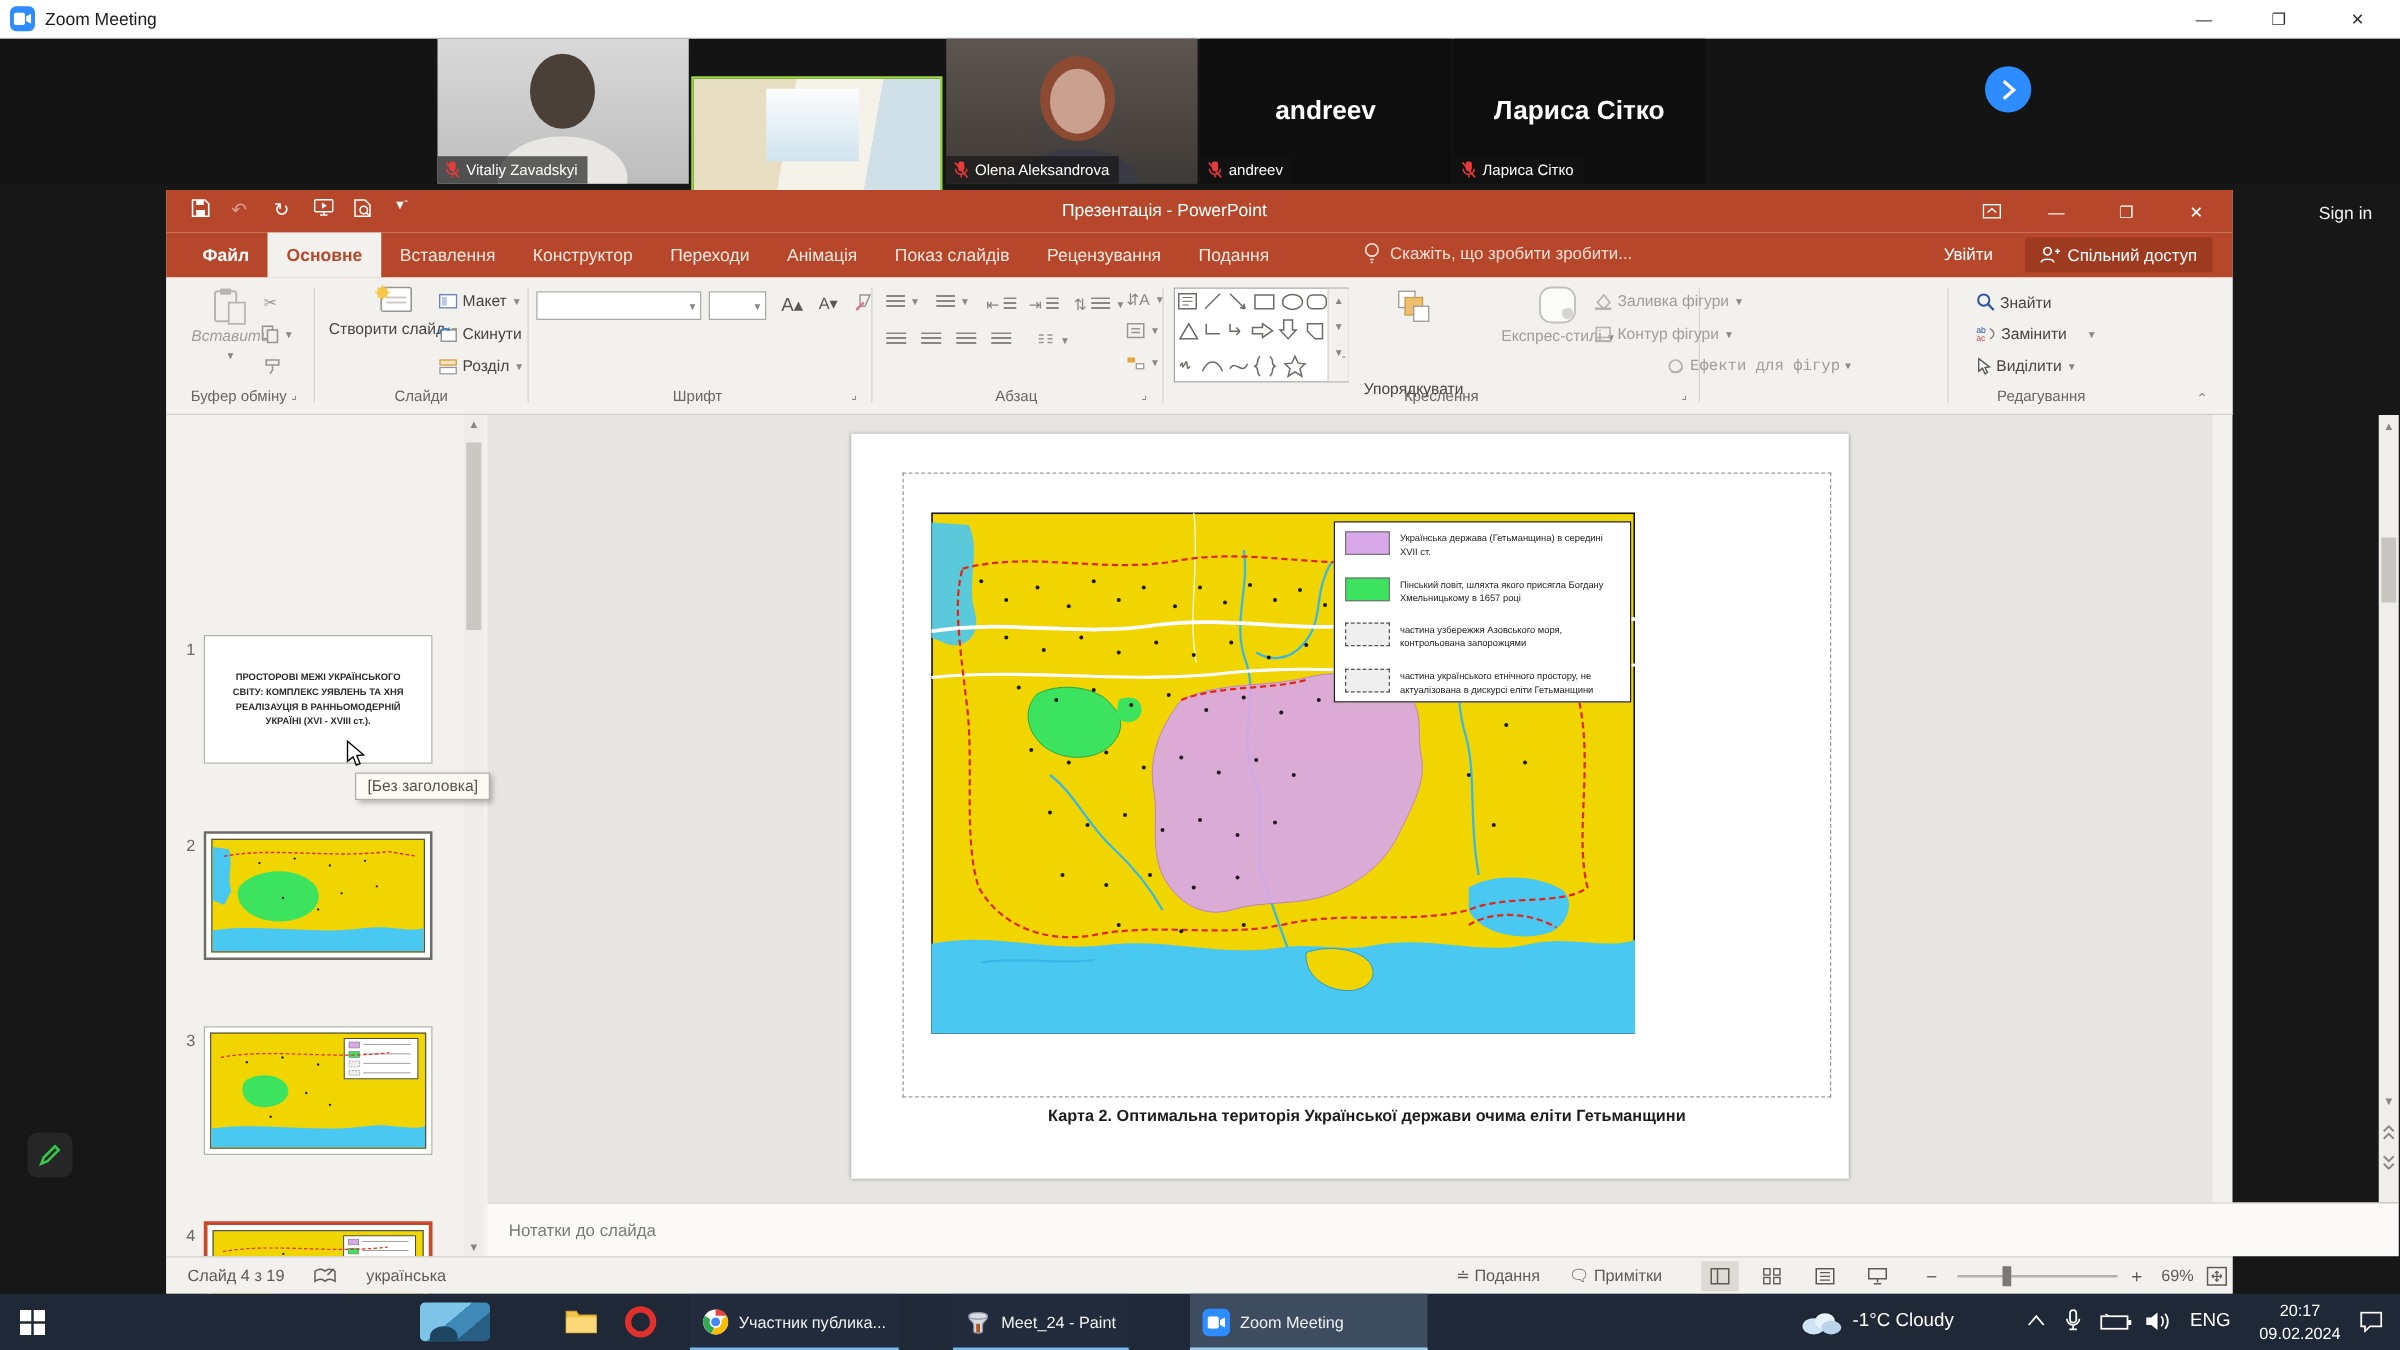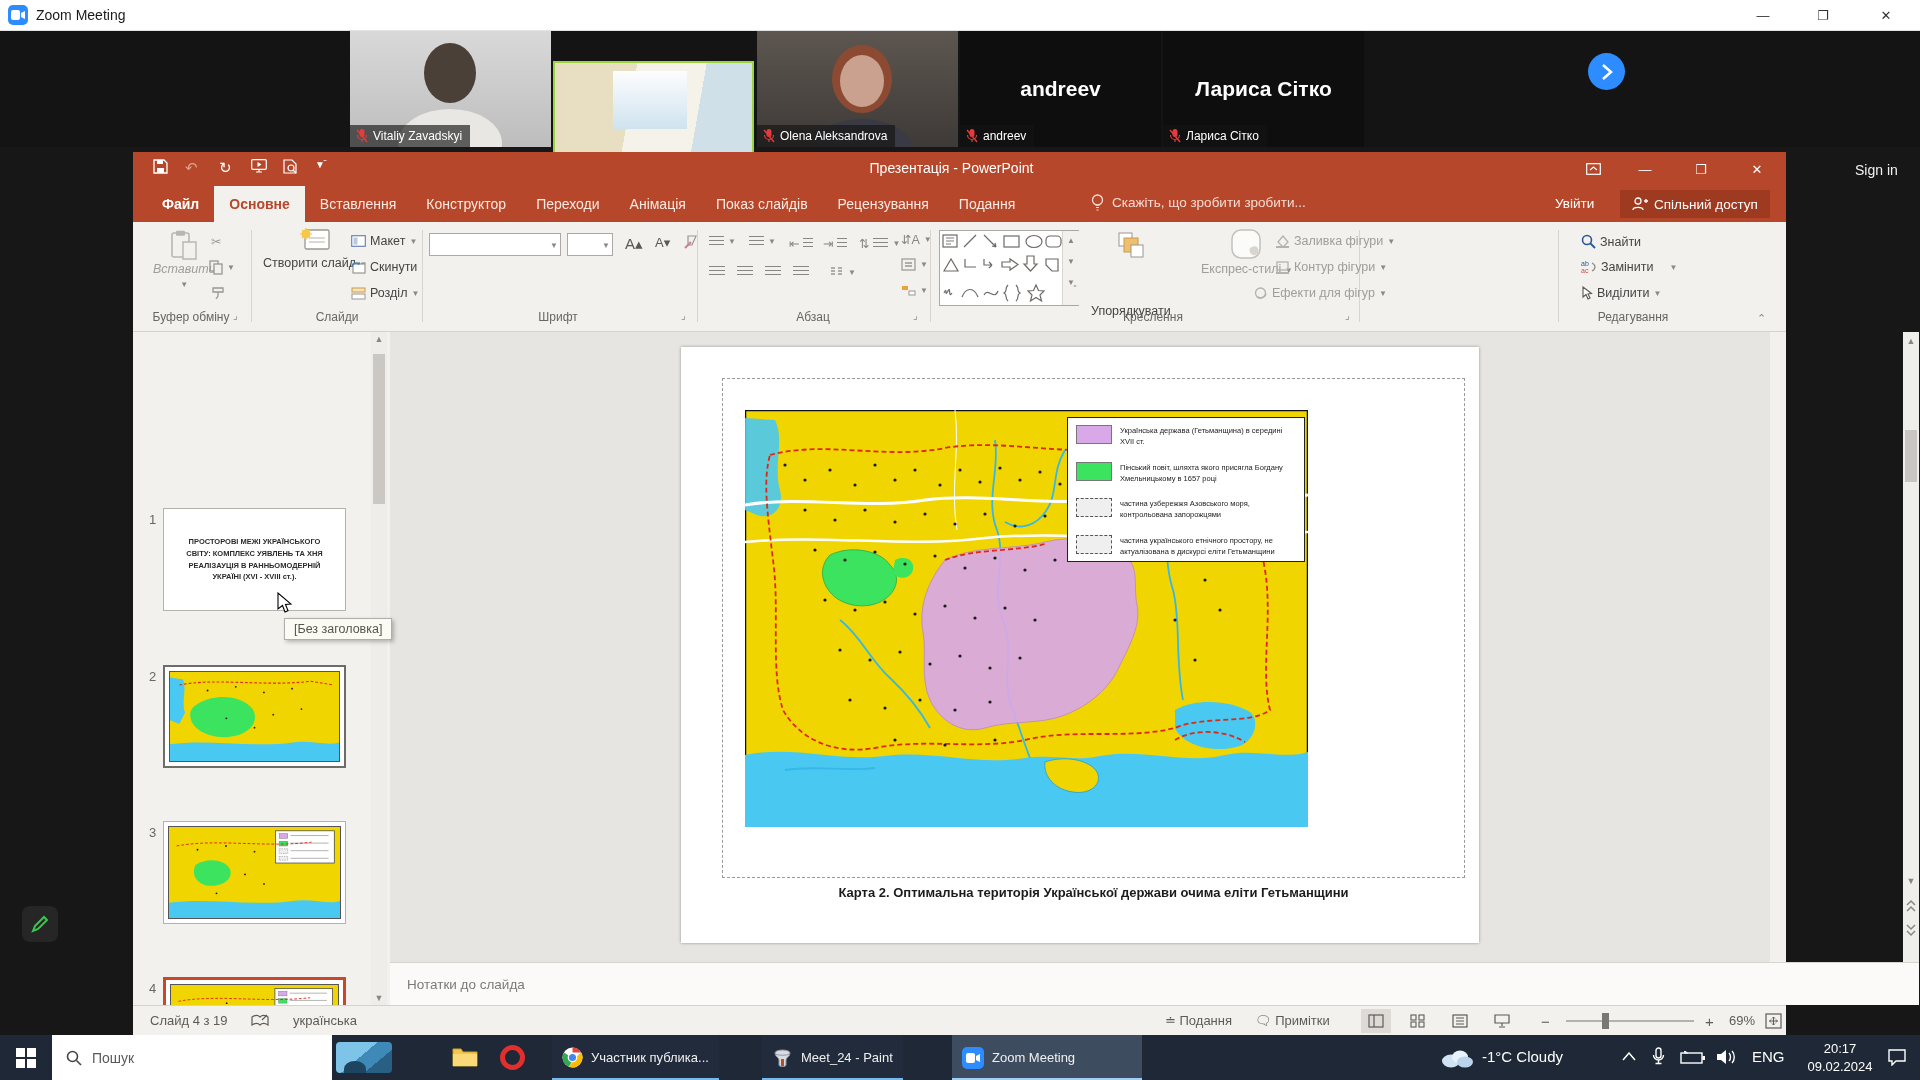--- a/index.html
+++ b/index.html
@@ -25,21 +25,21 @@
      display:flex; align-items:center; justify-content:center; color:#fff; font-size:21px; font-weight:bold; }
   .mic-muted { width:12px; height:14px; flex:0 0 auto; }
   #next-videos-btn { left:1588px; top:53px; width:37px; height:37px; border-radius:50%; background:#2D8CFF;
      display:flex; align-items:center; justify-content:center; }
   #signin-link { left:1855px; top:162px; color:#f2f2f2; font-size:14px; }
 
   
   #ppt { left:133px; top:152px; width:1653px; height:883px; background:#f3f1ed; }
   #ppt-titlebar { left:0; top:0; width:1653px; height:34px; background:#B7472A; }
   .qat { position:absolute; top:7px; color:#ffffff; font-size:15px; }
-  #ppt-title { left:0; top:8px; width:1597px; text-align:center; color:#fff; font-size:14px;margin-left:20px; }
+  #ppt-title { left:0; top:8px; width:1597px; text-align:center; color:#fff; font-size:14px; }
   .ppt-winctl { top:0; height:34px; width:40px; display:flex; align-items:center; justify-content:center; color:#fff; font-size:13px; }
 
   
   #ppt-tabs { left:0; top:34px; width:1653px; height:36px; background:#B7472A; display:flex; align-items:stretch; padding-left:14px; }
   .tab { color:#fbe9e2; font-size:14px; padding:0 15px; display:flex; align-items:center; }
   .tab.active { background:#f3f1ed; color:#B7472A; font-weight:bold; }
   #tellme { position:absolute; left:958px; top:42px; display:flex; gap:8px; align-items:center; color:#f7ddd4; font-size:13.5px; }
   #tab-signin { position:absolute; left:1422px; top:44px; color:#fff; font-size:13.5px; }
   #share-btn { position:absolute; left:1487px; top:38px; height:28px; padding:0 12px; background:#9e3a20;
      display:flex; align-items:center; gap:6px; color:#fff; font-size:13.5px; }
@@ -482,21 +482,21 @@
           <span class="dd">▼</span>
         </span>
       <span class="rsmall gray-txt" style="left:1142px; top:38px;">
         <svg width="15" height="14" viewBox="0 0 15 14">
             <rect x="2" y="2" width="11" height="8" fill="none" stroke="#b5b2ae" stroke-width="1.3"></rect>
             <path d="M1 13 H14" stroke="#b5b2ae" stroke-width="2"></path>
           </svg>
         <span>Контур фігури</span>
           <span class="dd">▼</span>
         </span>
-      <span class="rsmall gray-txt" style="left:1120px; top:64px;">
+      <span class="rsmall gray-txt" style="left:1200px; top:64px;font-family:Liberation Mono, monospace;">
         <svg width="15" height="14" viewBox="0 0 15 14">
             <circle cx="7.5" cy="7" r="5" fill="none" stroke="#b5b2ae" stroke-width="1.3"></circle>
             <path d="M4 11 C8 13 12 11 13 8" stroke="#b5b2ae" stroke-width="1.6" fill="none"></path>
           </svg>
         <span>Ефекти для фігур</span>
           <span class="dd">▼</span>
         </span>
       <div class="glabel" style="left:940px; width:160px;">Креслення</div>
       <span class="launcher" style="left:1212px;">⌟</span>
 
@@ -820,27 +820,20 @@
     </svg>
   </div>
 
   <div class="abs" id="taskbar">
     <svg class="abs" style="left:16px; top:13px;" width="20" height="20" viewBox="0 0 20 20">
       <rect x="0" y="0" width="9" height="9" fill="#fff"></rect>
         <rect x="11" y="0" width="9" height="9" fill="#fff"></rect>
         <rect x="0" y="11" width="9" height="9" fill="#fff"></rect>
         <rect x="11" y="11" width="9" height="9" fill="#fff"></rect>
     </svg>
-    <div class="abs" id="search-box">
-      <svg width="16" height="16" viewBox="0 0 16 16">
-          <circle cx="6.5" cy="6.5" r="5" fill="none" stroke="#444" stroke-width="1.6"></circle>
-          <line x1="10.5" y1="10.5" x2="15" y2="15" stroke="#444" stroke-width="1.6"></line>
-        </svg>
-      <span>Пошук</span>
-    </div>
     <div class="abs" style="left:336px; top:7px; width:56px; height:31px; border-radius:4px; background:linear-gradient(140deg,#7ec4e8 0 45%,#3f89b8 45% 70%,#2a5f84 70%); overflow:hidden;">
       <div style="position:absolute; left:8px; bottom:-4px; width:22px; height:16px; background:#1d4560; border-radius:50% 50% 0 0;"></div>
     </div>
     <svg class="abs" style="left:452px; top:12px;" width="26" height="21" viewBox="0 0 26 21">
       <path d="M1 2 H9 L11 5 H25 V19 H1 Z" fill="#f6c64a" stroke="#caa32c" stroke-width="1"></path>
         <path d="M1 7 H25 V19 H1 Z" fill="#fcd978"></path>
     </svg>
     <div class="abs" style="left:500px; top:10px; width:25px; height:25px; border-radius:50%; border:5px solid #e0302e;"></div>
     <div class="tb-app open" style="left:552px;">
       <svg width="21" height="21" viewBox="0 0 21 21">

